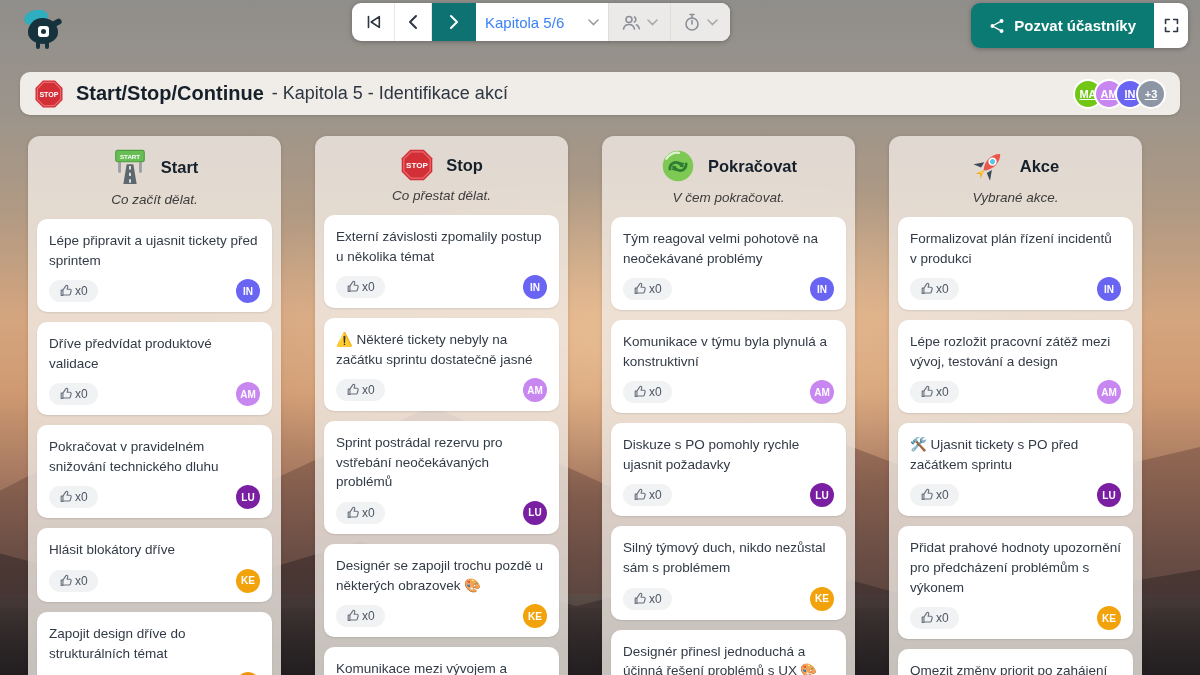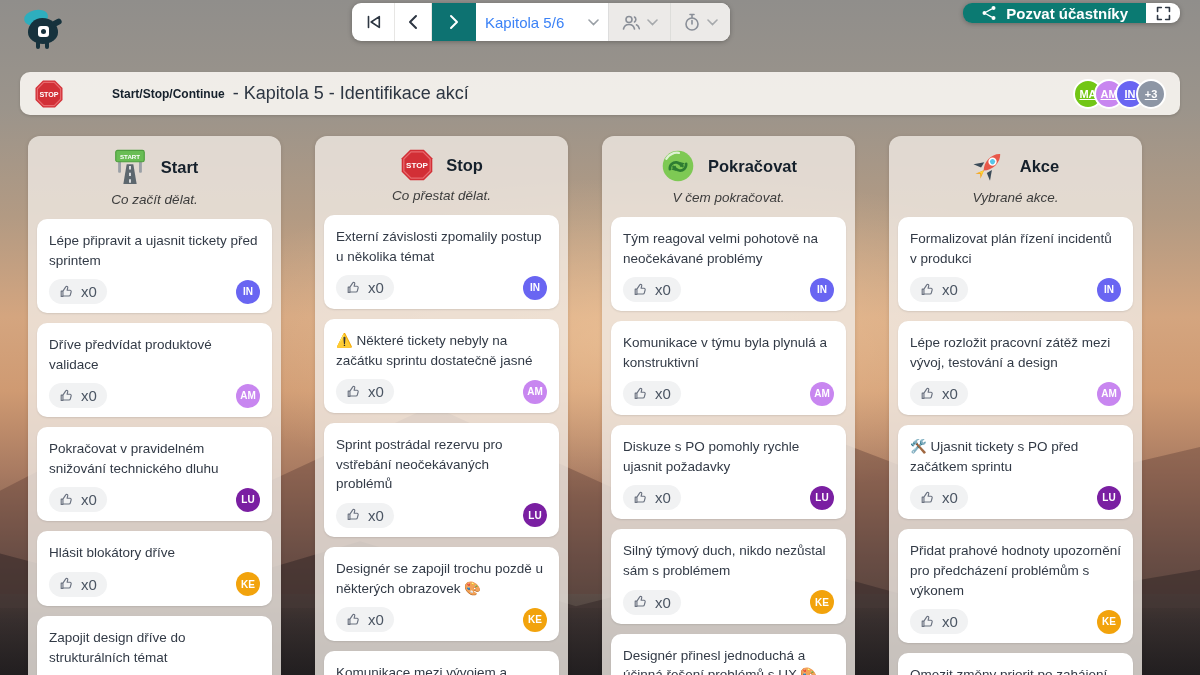--- a/index.html
+++ b/index.html
@@ -39,53 +39,53 @@
     cursor:pointer; padding:0 12px; border-right:1px solid #e7e6e4; }
   .navbtn svg { display:block; }
   .navbtn.next { background:#0d7271; border-right:none; padding:0 16px; }
   .chapterbtn { display:flex; align-items:center; gap:24px; border:none; background:#fff; cursor:pointer;
     padding:0 9px; font-family:inherit; font-size:15px; color:#3b82f6; font-weight:500; }
   .navgroup { display:flex; align-items:stretch; background:#eceae8; border-left:1px solid #ddd; }
   .navgroup .navbtn { border-right:1px solid #ddddda; background:transparent; gap:6px; }
   .navgroup .navbtn:last-child { border-right:none; }
 
   
-  .topright { position:absolute; right:20px; top:3px; height:20px; z-index:5; display:flex;
+  .topright { position:absolute; right:12px; top:3px; height:45px; z-index:5; display:flex;
     border-radius:9px; overflow:hidden; box-shadow:0 1px 5px rgba(0,0,0,.28); }
   .invitebtn { display:flex; align-items:center; gap:9px; background:#0b7a72; color:#fff; border:none;
     cursor:pointer; padding:0 18px; font-family:inherit; font-size:15px; font-weight:700; }
   .fsbtn { width:34px; background:#fff; border:none; cursor:pointer; display:flex; align-items:center; justify-content:center; }
 
   
   .bheader { position:absolute; left:20px; right:20px; top:72px; height:43px; z-index:4;
     background:rgba(247,244,240,.92); border-radius:10px; display:flex; align-items:center; padding:0 14px;
     box-shadow:0 1px 3px rgba(0,0,0,.15); }
   .bh-logo { display:flex; margin-right:12px; }
-  .bh-title { font-size:12px; font-weight:700; color:#15202b;margin-left:36px; }
+  .bh-title { font-size:20px; font-weight:700; color:#15202b; }
   .bh-sub { font-size:18px; color:#2d3642; margin-left:8px; }
   .havatars { margin-left:auto; display:flex; }
   .havatar { width:30px; height:30px; border-radius:50%; border:2px solid #fff; margin-left:-9px;
     display:flex; align-items:center; justify-content:center; color:#fff; font-size:11px; font-weight:700;text-decoration:underline; }
   .havatar:first-child { margin-left:0; }
 
   
   .columns { position:absolute; left:0; top:136px; width:1200px; z-index:3; padding:0 28px;
     display:grid; grid-template-columns:repeat(4,253px); column-gap:34px; align-items:start; }
   .col { background:rgba(240,234,227,.80); border-radius:12px; padding:10px 9px 9px;
     box-shadow:0 1px 4px rgba(0,0,0,.12); }
   .col-head { display:flex; align-items:center; justify-content:center; gap:12px; margin-top:2px; }
   .col-icon { display:flex; }
   .col-title { font-size:16.5px; font-weight:700; color:#15202b; }
   .col-sub { text-align:center; font-size:13.5px; font-style:italic; color:#3c3c3c; margin:6px 0 12px; }
   .cards { display:flex; flex-direction:column; gap:10px; }
   .card { background:#fff; border-radius:10px; padding:12px 12px 9px; box-shadow:0 1px 2px rgba(0,0,0,.10); }
   .card-text { font-size:13.5px; line-height:1.45; color:#323a46; }
   .card-foot { display:flex; align-items:center; justify-content:space-between; margin-top:9px; }
-  .vote-pill { display:inline-flex; align-items:center; gap:8px; background:#f1f2f3; border-radius:15px;
-    padding:4px 10px; font-size:15px; color:#4b5563; cursor:pointer; }
+  .vote-pill { display:inline-flex; align-items:center; gap:2px; background:#f1f2f3; border-radius:15px;
+    padding:4px 10px; font-size:12px; color:#4b5563; cursor:pointer; }
   .cavatar { width:24px; height:24px; border-radius:50%; display:flex; align-items:center; justify-content:center;
     color:#fff; font-size:10px; font-weight:700; }
 </style>
 </head>
 <body>
 
 <div class="stage">
   <div class="bg-mtn1"></div>
   <div class="bg-mtn2"></div>
   <div class="bg-ground"></div>

